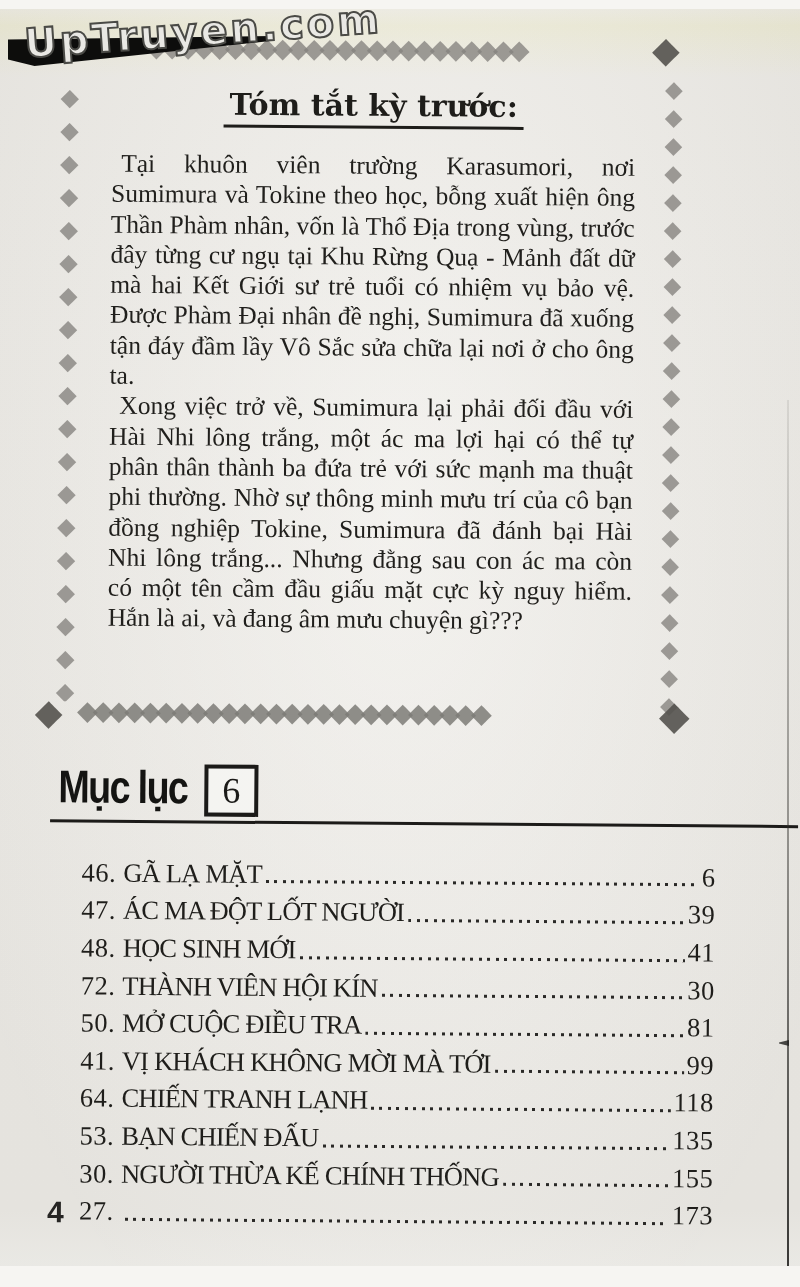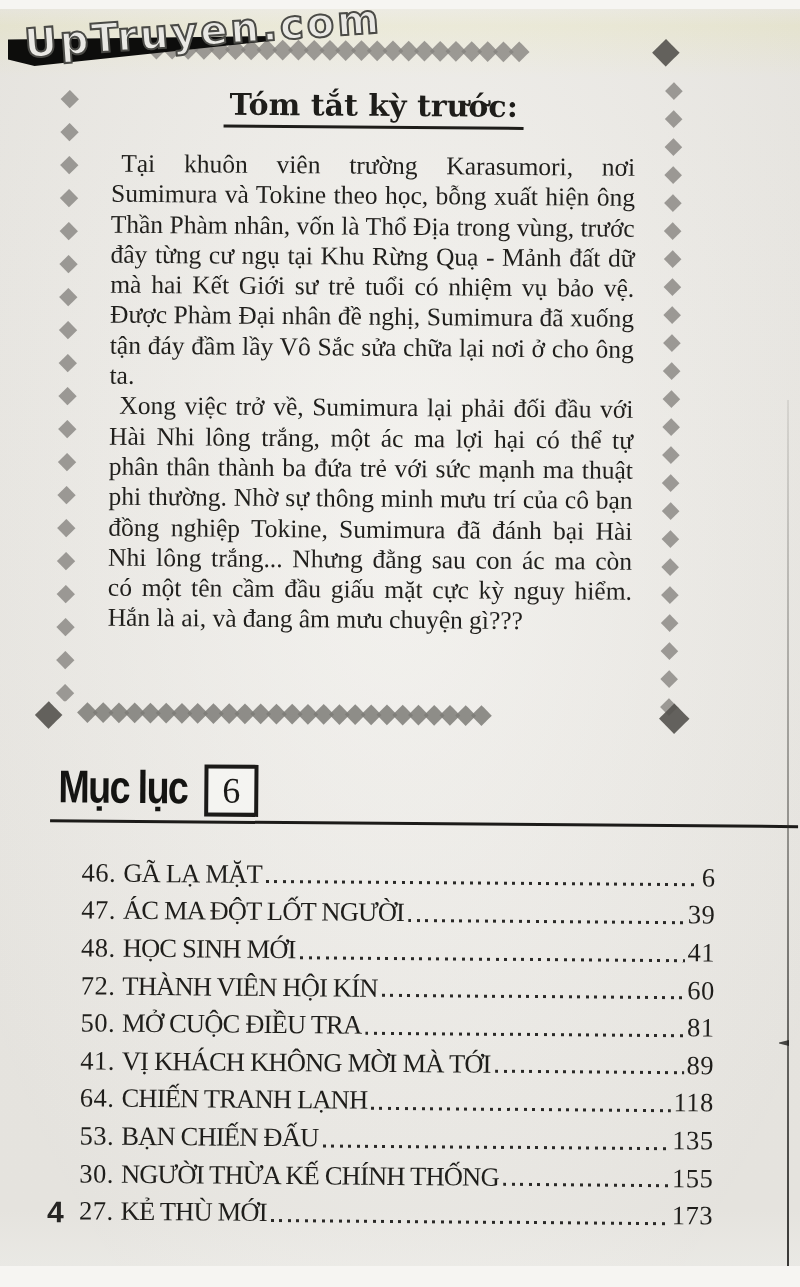--- a/index.html
+++ b/index.html
@@ -167,33 +167,33 @@
       <div class="toc-row">
         <span class="num">48.</span>
         <span class="title">HỌC SINH MỚI</span>
         <span class="dots"></span>
         <span class="pg">41</span>
       </div>
       <div class="toc-row">
         <span class="num">72.</span>
         <span class="title">THÀNH VIÊN HỘI KÍN</span>
         <span class="dots"></span>
-        <span class="pg">60</span>
+        <span class="pg">30</span>
       </div>
       <div class="toc-row">
         <span class="num">50.</span>
         <span class="title">MỞ CUỘC ĐIỀU TRA</span>
         <span class="dots"></span>
         <span class="pg">81</span>
       </div>
       <div class="toc-row">
         <span class="num">41.</span>
         <span class="title">VỊ KHÁCH KHÔNG MỜI MÀ TỚI</span>
         <span class="dots"></span>
-        <span class="pg">89</span>
+        <span class="pg">99</span>
       </div>
       <div class="toc-row">
         <span class="num">64.</span>
         <span class="title">CHIẾN TRANH LẠNH</span>
         <span class="dots"></span>
         <span class="pg">118</span>
       </div>
       <div class="toc-row">
         <span class="num">53.</span>
         <span class="title">BẠN CHIẾN ĐẤU</span>
@@ -201,21 +201,20 @@
         <span class="pg">135</span>
       </div>
       <div class="toc-row">
         <span class="num">30.</span>
         <span class="title">NGƯỜI THỪA KẾ CHÍNH THỐNG</span>
         <span class="dots"></span>
         <span class="pg">155</span>
       </div>
       <div class="toc-row">
         <span class="num">27.</span>
-        <span class="title">KẺ THÙ MỚI</span>
         <span class="dots"></span>
         <span class="pg">173</span>
       </div>
     </div>
 
     <div class="folio">4</div>
   </div>
 
   <div class="wedge"></div>
   <div class="logo">UpTruyen.com</div>

